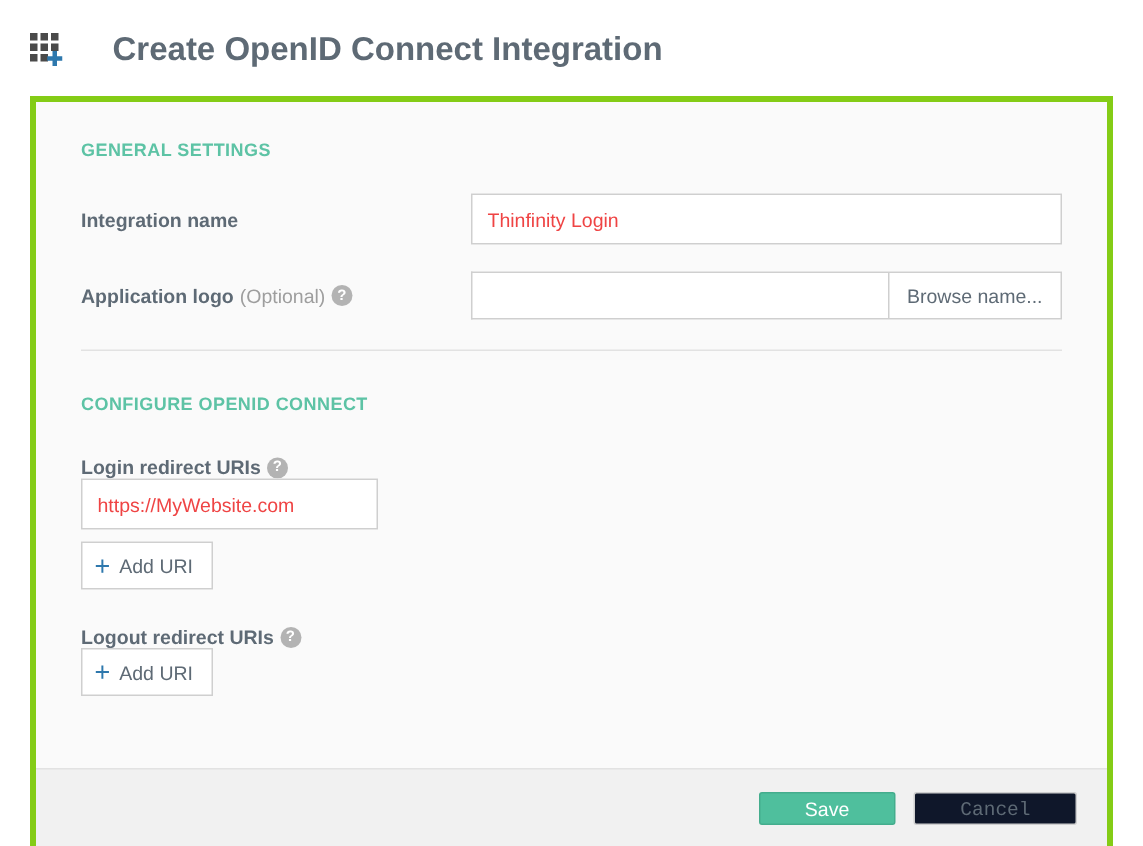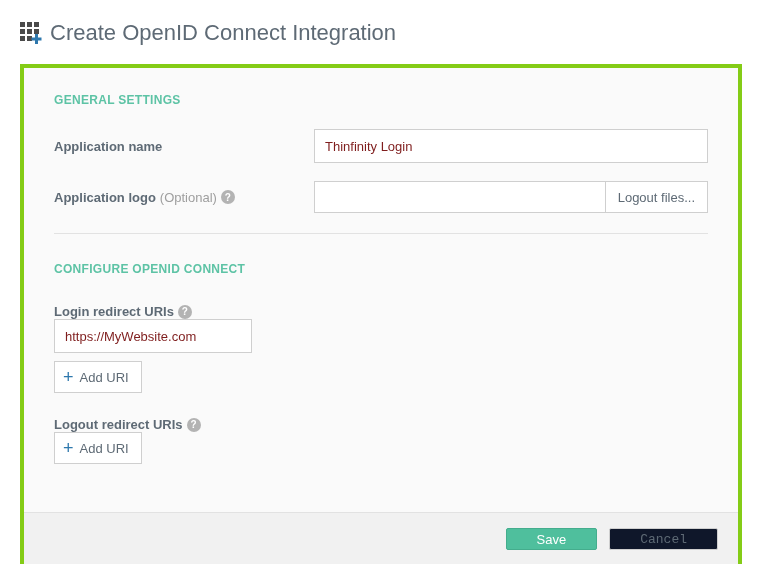--- a/index.html
+++ b/index.html
@@ -15,22 +15,23 @@
       font-size: 13px;
       width: 762px;
     }
     .header {
       display: flex;
       align-items: center;
       margin-bottom: 18px;
     }
     .page-title {
       font-size: 22px;
-      font-weight: 400;
-      color: #5e6a75;
+      font-weight: 700;
+      color: #5e6a75;
+      margin-left: 25px;
     }
     .app-icon {
       margin-right: 8px;
       position: relative;
       width: 22px;
       height: 22px;
     }
     .app-icon svg {
       display: block;
     }
@@ -86,21 +87,21 @@
     .field-col {
       flex: 1;
     }
     .text-input {
       width: 100%;
       height: 25px;
       border: 1px solid #cfcfcf;
       background: #ffffff;
       padding: 16px 10px;
       font-size: 13px;
-      color: #7f1d1d;
+      color: #ef4444;
       outline: none;
     }
     .file-input-group {
       display: flex;
       width: 100%;
     }
     .file-text {
       flex: 1;
       height: 32px;
       border: 1px solid #cfcfcf;
@@ -198,37 +199,37 @@
   <h1 class="page-title">Create OpenID Connect Integration</h1>
 </div>
 
 <div class="card">
   <div class="card-body">
 
     <div class="section-title">GENERAL SETTINGS</div>
 
     <div class="form-row">
       <div class="label-col">
-        <span>Application name</span>
+        <span>Integration name</span>
       </div>
       <div class="field-col">
         <input type="text" class="text-input" value="Thinfinity Login" style="">
       </div>
     </div>
 
     <div class="form-row">
       <div class="label-col">
         <span>Application logo</span>
         <span class="optional">(Optional)</span>
         <span class="help-icon">?</span>
       </div>
       <div class="field-col">
         <div class="file-input-group">
           <div class="file-text"></div>
-          <button class="browse-btn">Logout files...</button>
+          <button class="browse-btn">Browse name...</button>
         </div>
       </div>
     </div>
 
     <hr class="divider">
 
     <div class="section-title">CONFIGURE OPENID CONNECT</div>
 
     <div class="form-row top-align">
       <div class="label-col" style="padding-top:6px;">

